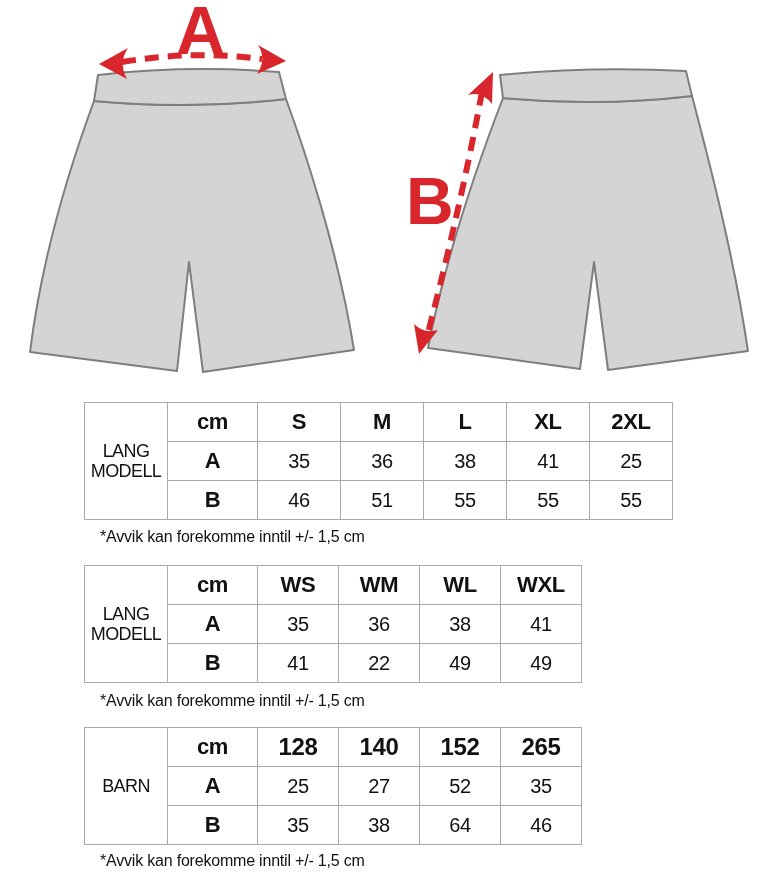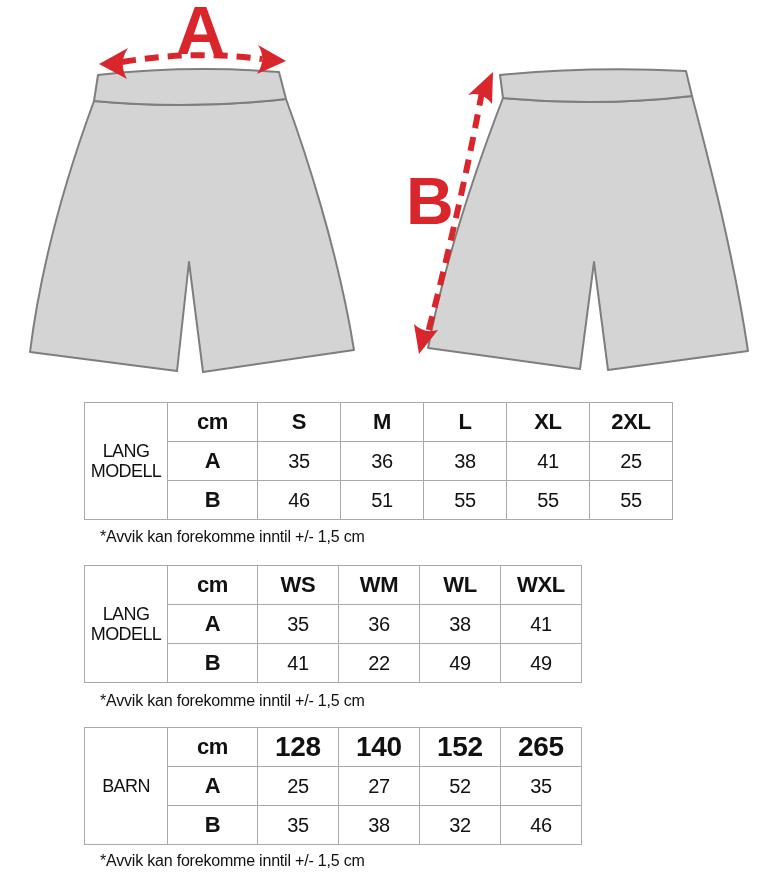--- a/index.html
+++ b/index.html
@@ -24,21 +24,21 @@
                font-weight:bold;letter-spacing:-1px;}
 
   
   table.size-table{position:absolute;border-collapse:collapse;table-layout:fixed;background:#fff;}
   table.size-table td{border:1px solid var(--table-border);text-align:center;vertical-align:middle;
                       padding:0;color:var(--text);overflow:hidden;}
   table.size-table tr{height:39px;}
   td.model{font-weight:normal;font-size:18px;line-height:1.12;letter-spacing:-0.6px;}
   td.redlab{color:var(--accent-red);font-weight:bold;font-size:22px;letter-spacing:-0.3px;}
   td.size{font-weight:bold;font-size:22px;letter-spacing:-0.3px;}
-  #t3 td.size{font-size:28px;}
+  #t3 td.size{font-size:24px;}
   td.val{font-weight:normal;font-size:20px;letter-spacing:-0.3px;}
 
   #t1{left:84px;top:402px;}
   #t2{left:84px;top:565px;}
   #t3{left:84px;top:727px;}
   .c-label{width:83px;} .c-unit{width:90px;}
   #t1 .c-size{width:83px;}
   #t2 .c-size,#t3 .c-size{width:81px;}
 
   .footnote{position:absolute;margin:1px;font-size:16px;font-weight:normal;
@@ -173,20 +173,20 @@
         <td class="redlab">A</td>
         <td class="val">25</td>
         <td class="val">27</td>
         <td class="val">52</td>
         <td class="val">35</td>
       </tr>
       <tr>
         <td class="redlab">B</td>
         <td class="val">35</td>
         <td class="val">38</td>
-        <td class="val">32</td>
+        <td class="val">64</td>
         <td class="val">46</td>
       </tr>
     </tbody>
   </table>
   <p class="footnote" id="f3">*Avvik kan forekomme inntil +/- 1,5 cm</p>
 
 </div>
 
 </body></html>

